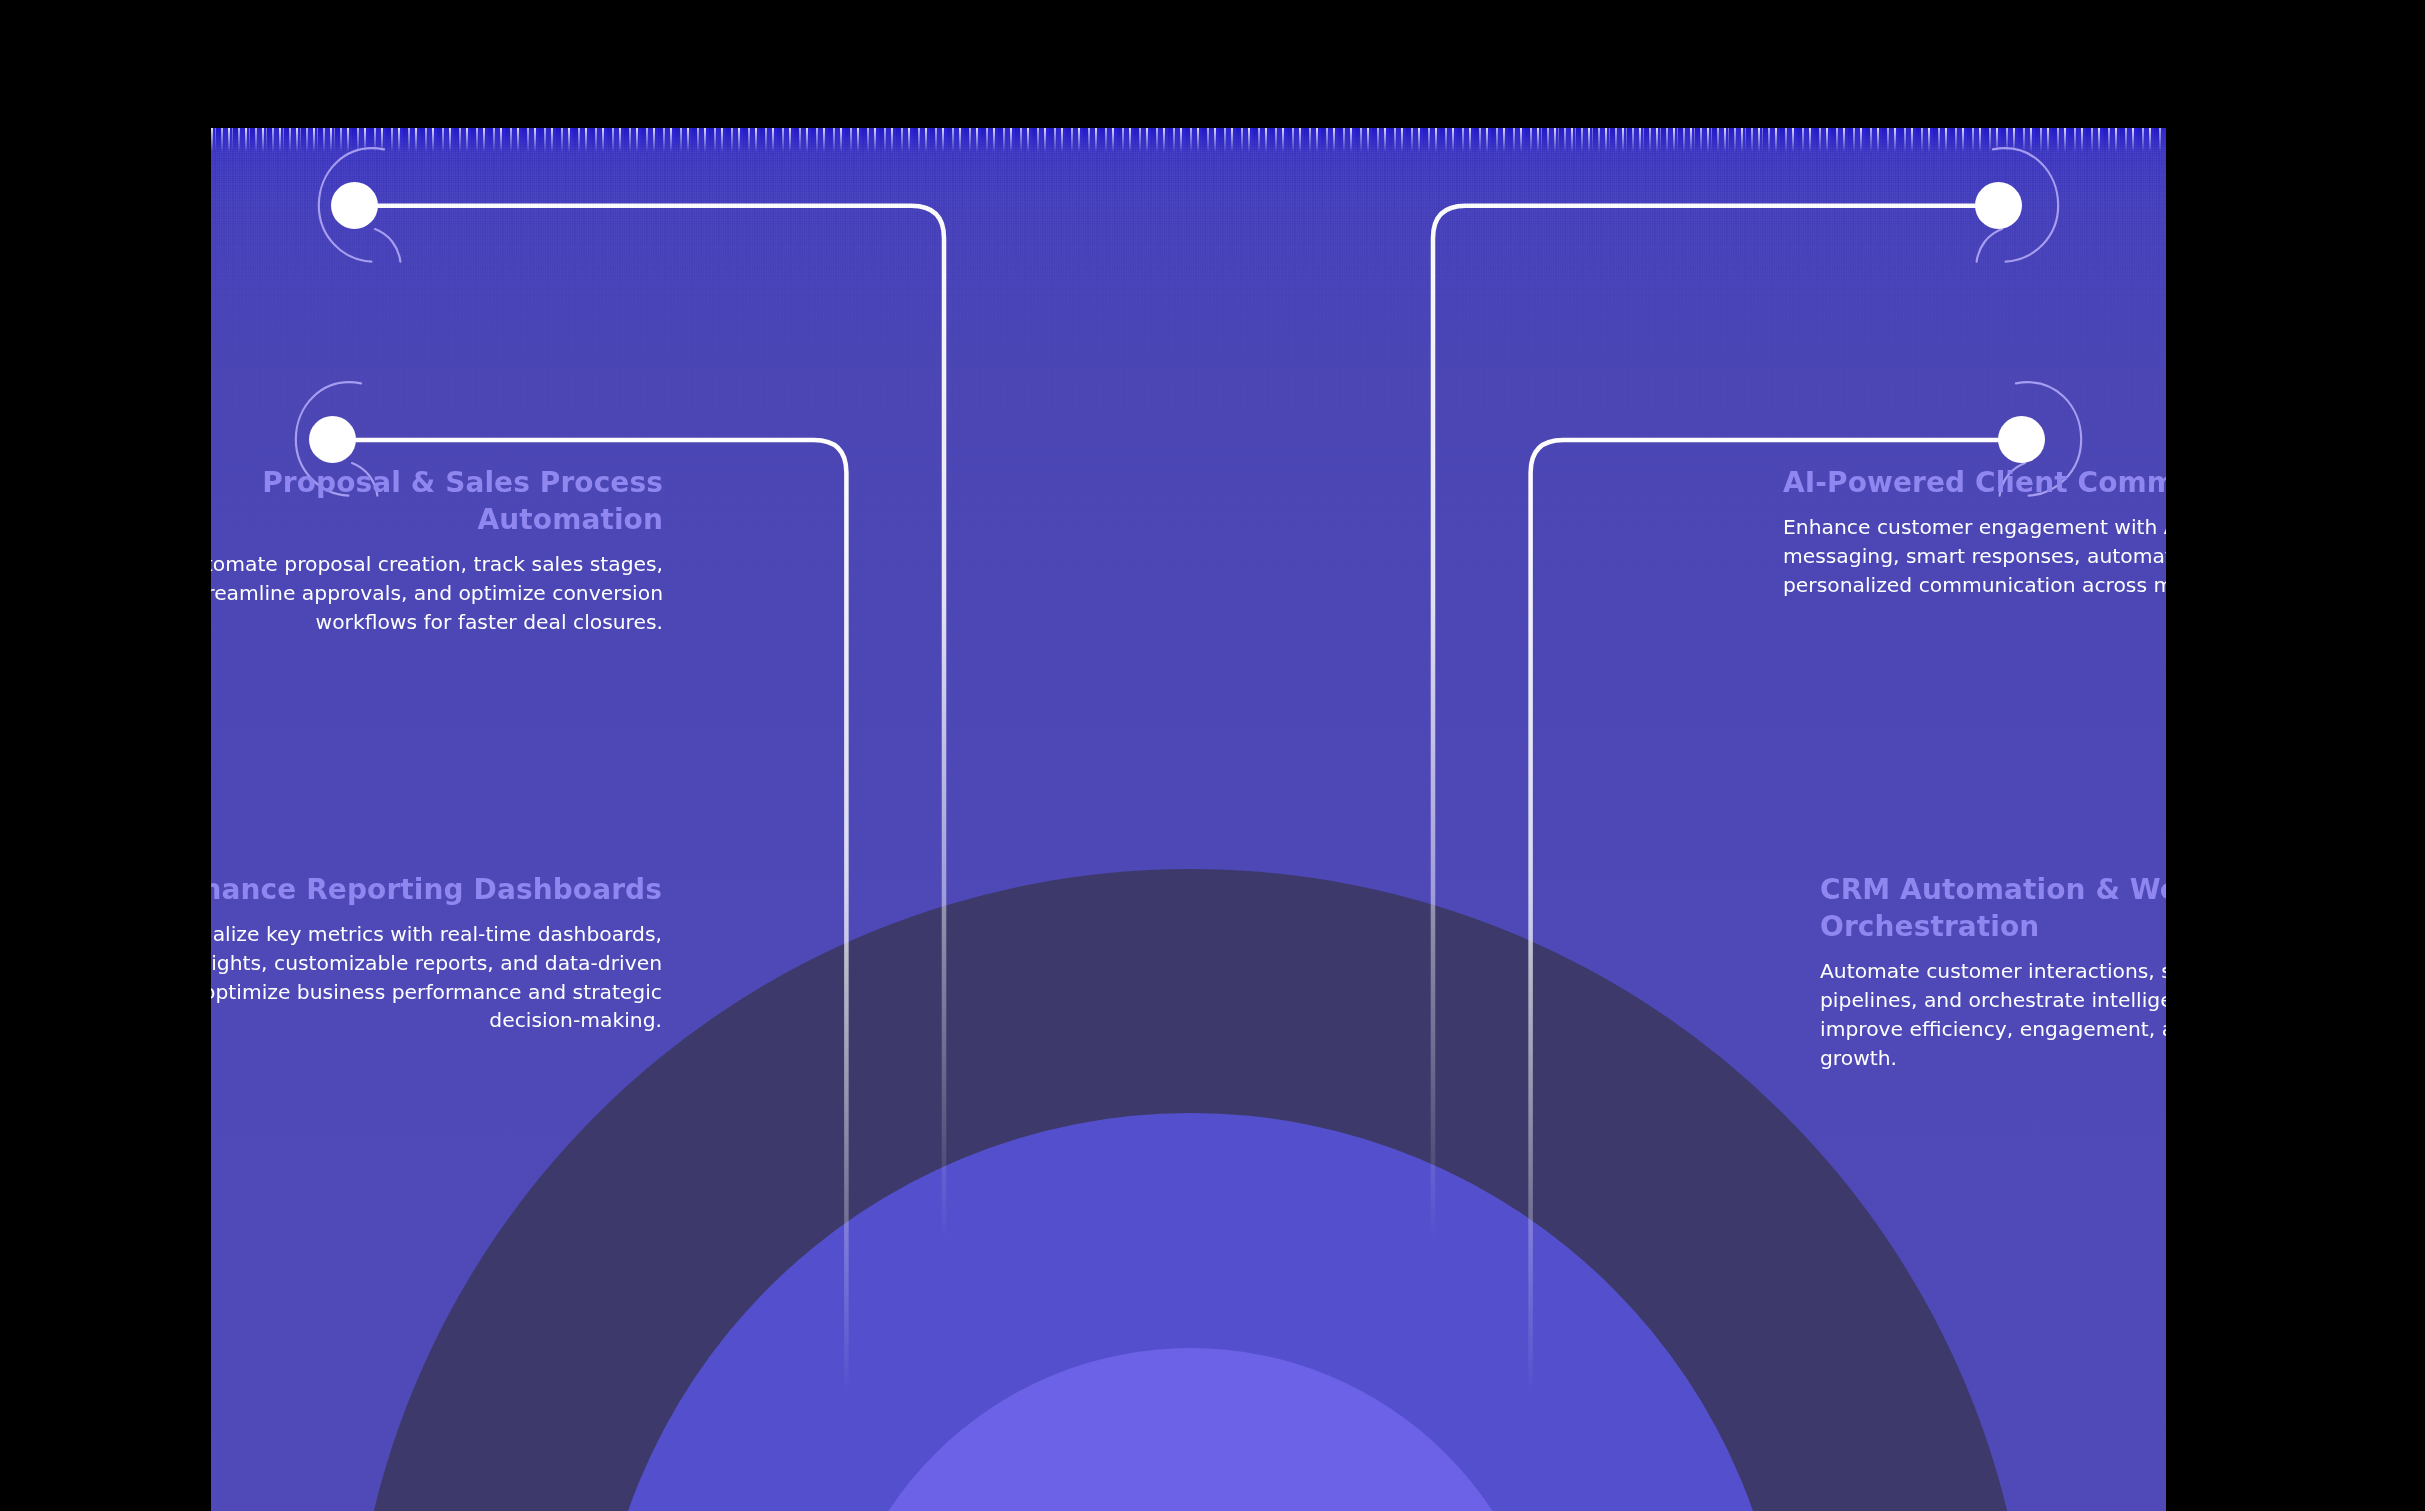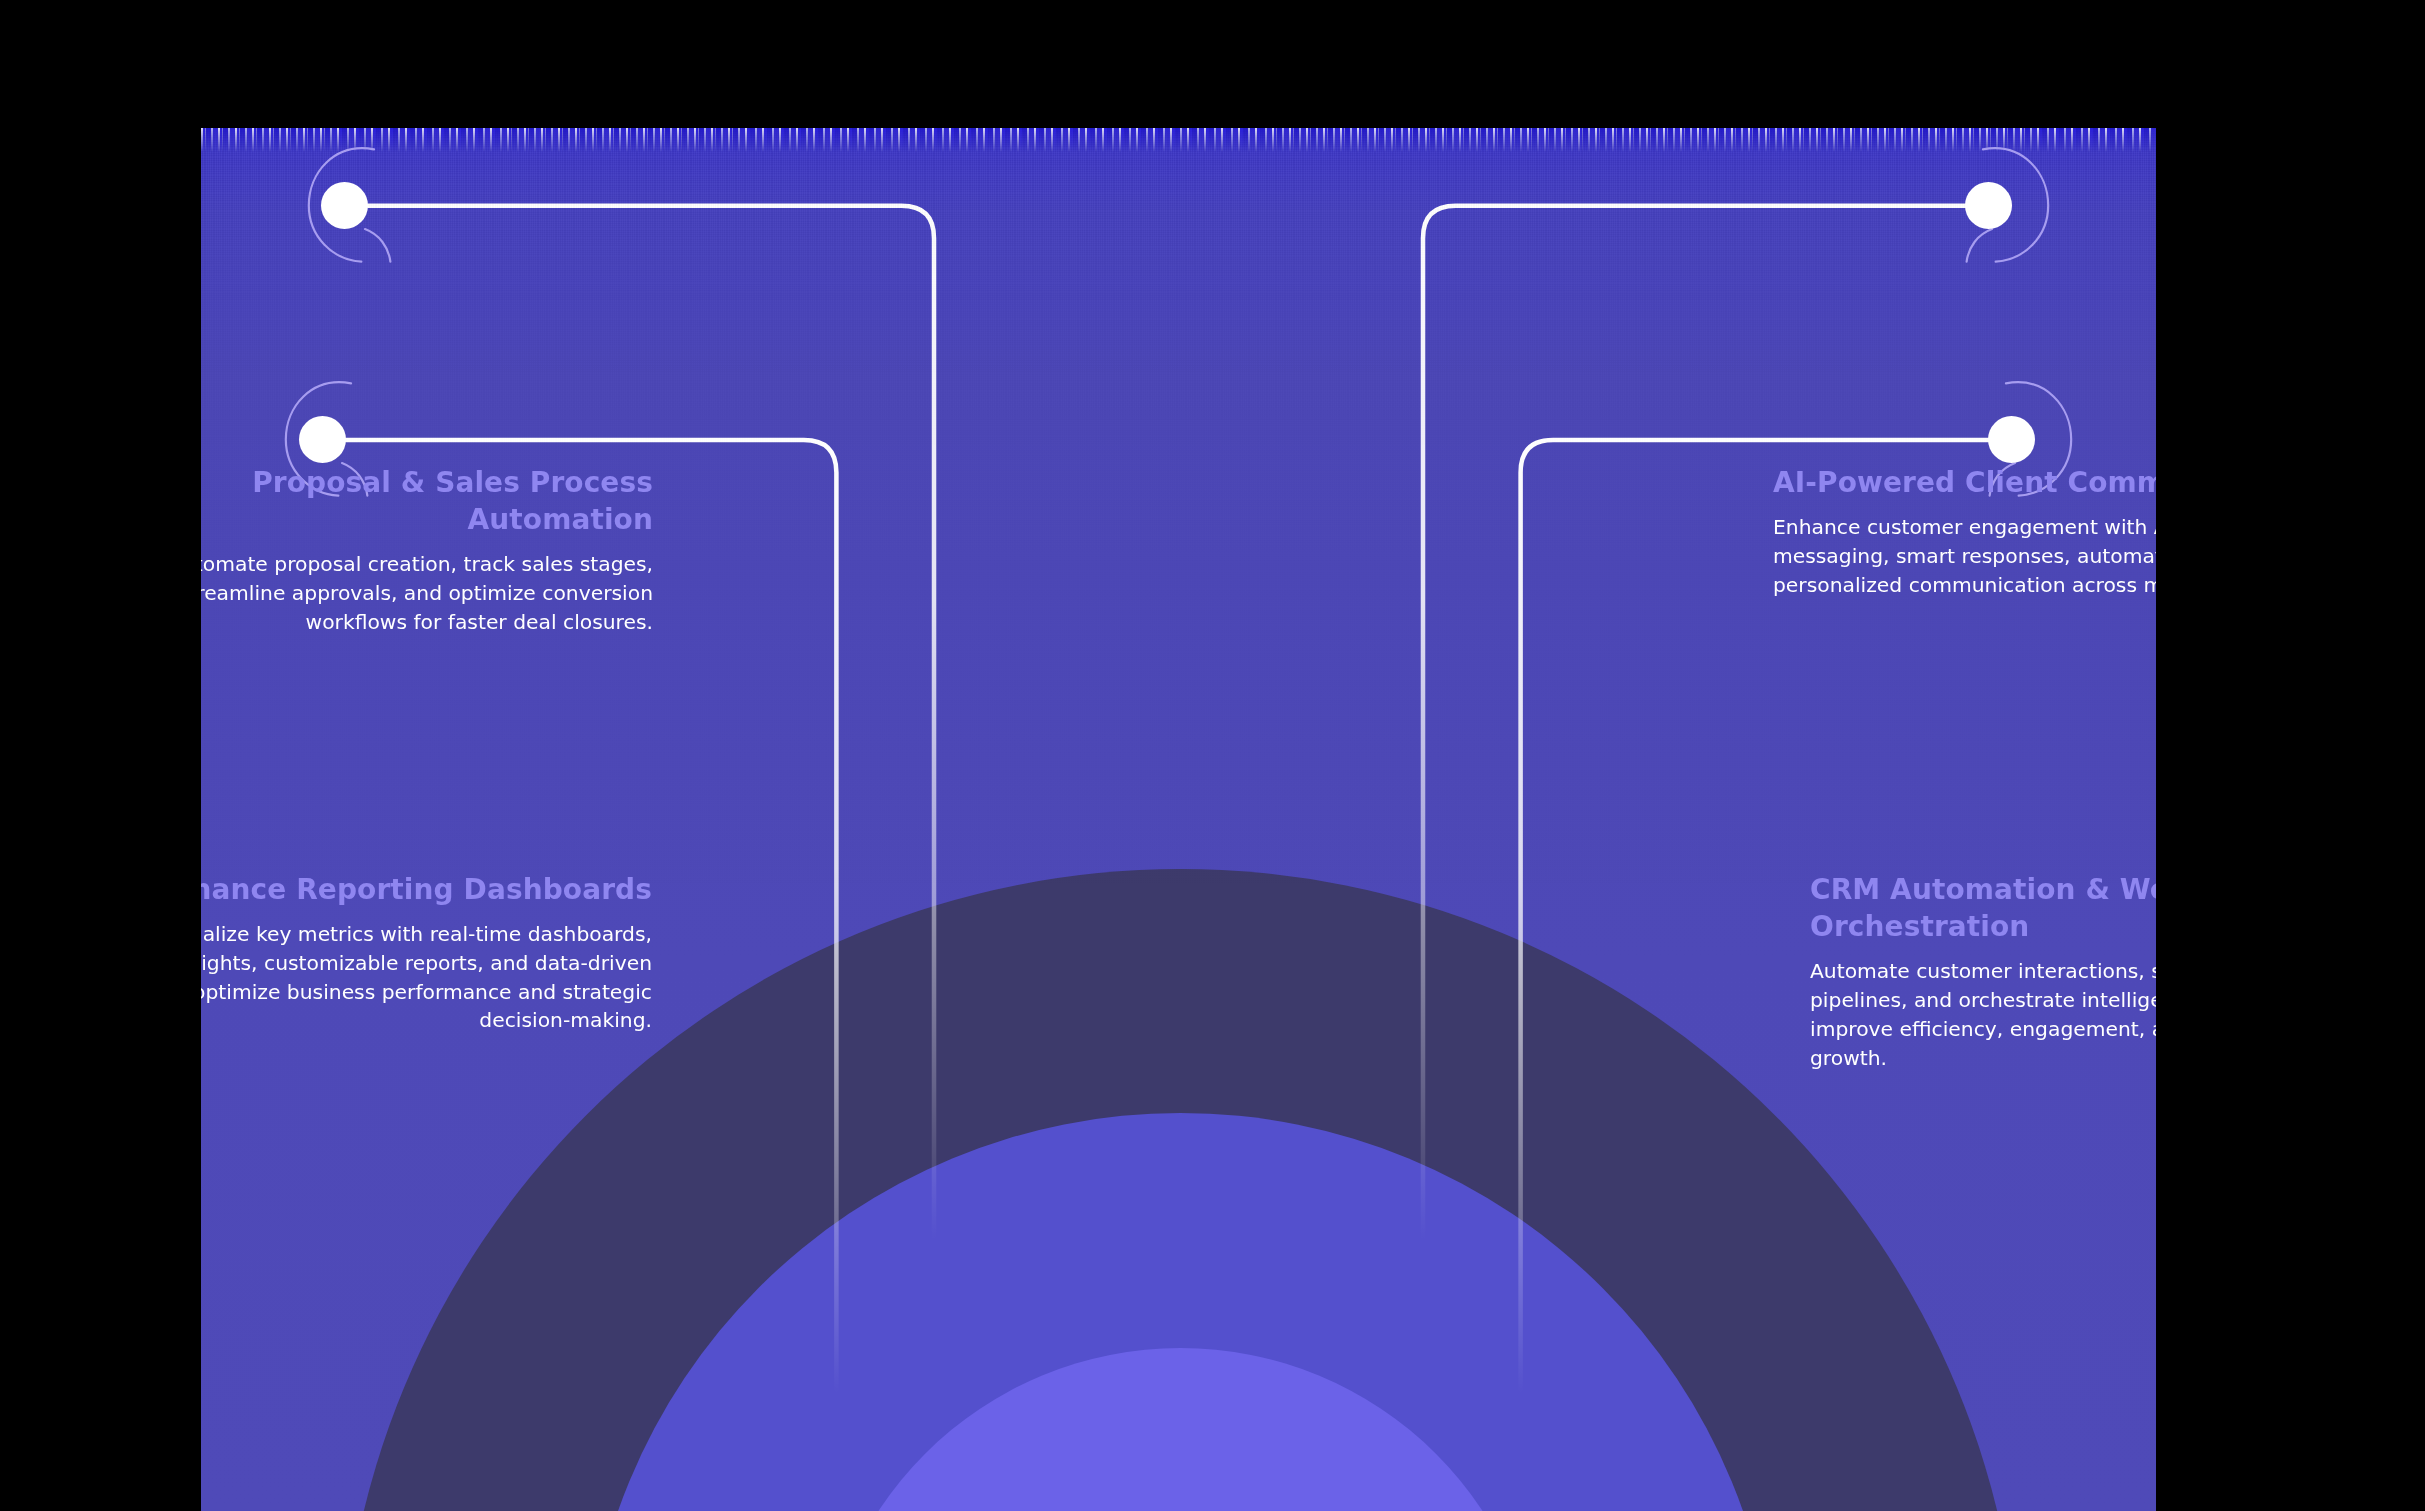--- a/index.html
+++ b/index.html
@@ -8,21 +8,21 @@
     background:#000;
     font-family:"DejaVu Sans", sans-serif;
     overflow:hidden;
   }
 
   #stage { position:relative; width:2426px; height:1512px; background:#000; }
 
   
   .panel {
     position:absolute;
-    left:201px; top:128px;
+    left:211px; top:128px;
     width:1955px; height:1384px;
     overflow:hidden;
     background:#4b46b5;
     padding-left:40px;
   }
   
   .panel-grad {
     position:absolute; inset:0;
     background:linear-gradient(180deg,
         #3b34c9 0%,

